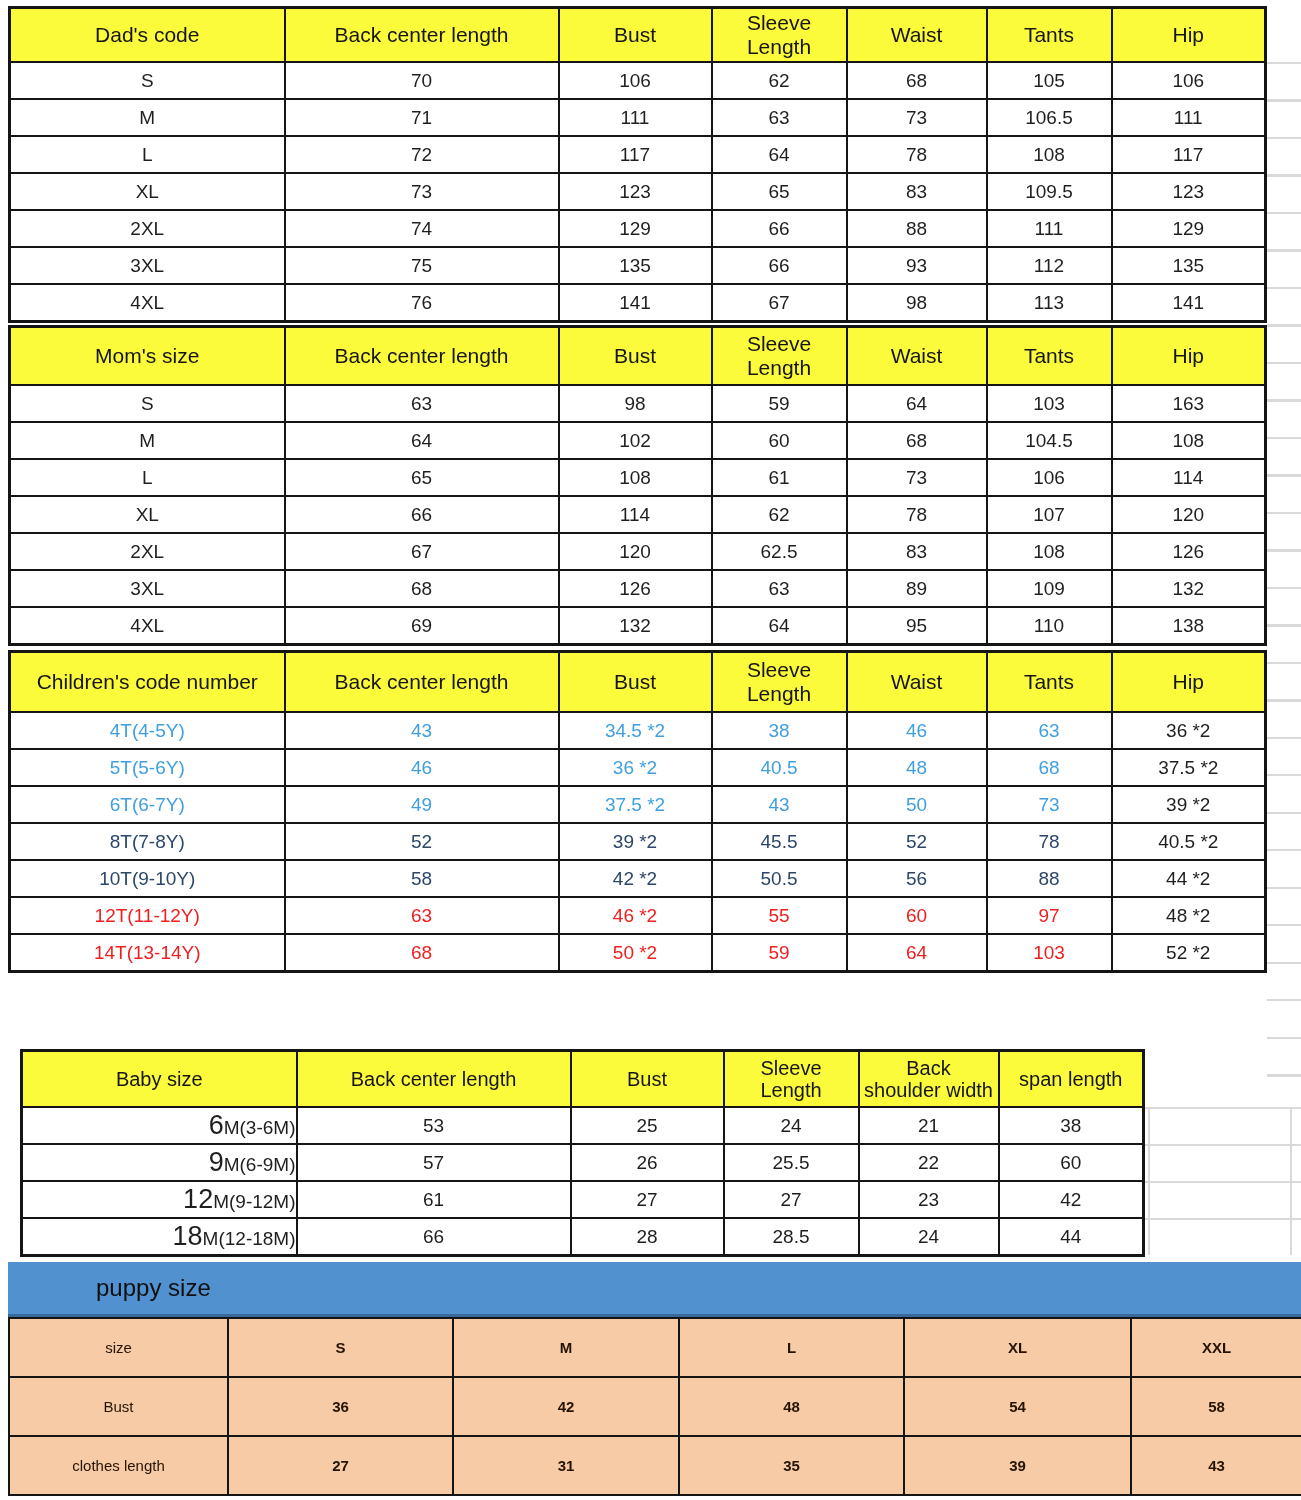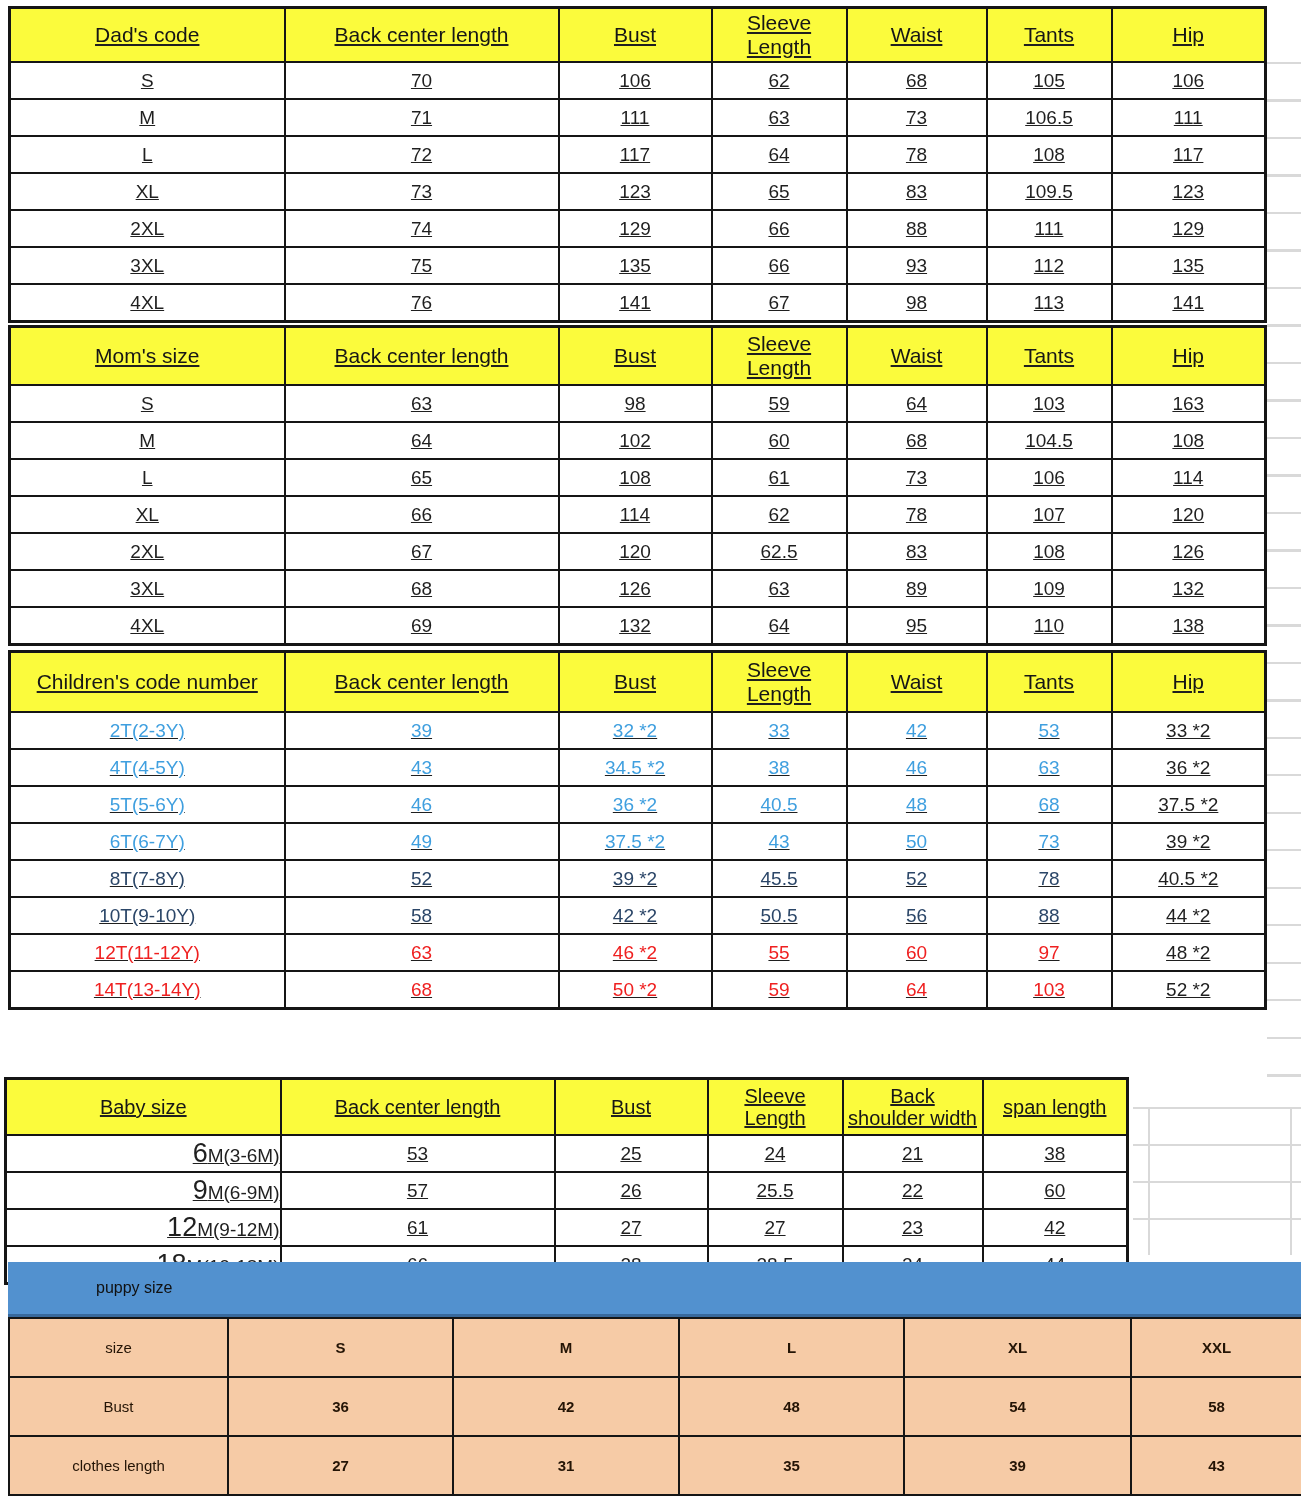--- a/index.html
+++ b/index.html
@@ -3,35 +3,35 @@
 <meta charset="utf-8">
 <style>
   html,body{margin:0;padding:0;background:#ffffff;}
   .sheet{
     position:relative;width:1301px;height:1500px;background:#ffffff;
     font-family:"Liberation Sans",sans-serif;overflow:hidden;color:#1f1f1f;
   }
   
   .size-table{
     position:absolute;border-collapse:collapse;table-layout:fixed;
-    background:#ffffff;border:3px solid #151515;color:#1f1f1f;text-decoration:underline;
+    background:#ffffff;border:3px solid #151515;color:#1f1f1f;
   }
   .size-table th,.size-table td{
     border:2px solid #151515;text-align:center;vertical-align:middle;padding:0;
   }
   .size-table th{
     background:#fbfb3c;font-weight:normal;font-size:21px;height:52px;line-height:1.12;color:#161616;
   }
   .size-table td{font-size:19px;height:35px;color:inherit;}
   .t-dad{left:8px;top:6px;width:1256px;}
   .t-mom{left:8px;top:325px;width:1256px;}
   .t-mom th{height:56px;}
   .t-children{left:8px;top:650px;width:1256px;}
   .t-children th{height:58px;}
-  .t-baby{left:4px;top:1049px;width:1122px;margin-top:28px;}
+  .t-baby{left:20px;top:1049px;width:1122px;}
   .t-baby th{height:54px;font-size:20px;}
   .t-baby td:first-child{text-align:right;padding-left:3px;}
   .big-num{font-size:27px;line-height:1;}
   
   tr.c-lb{color:#3f9fdf;}
   tr.c-nv{color:#2b4668;}
   tr.c-rd{color:#ef2020;}
   td.c-bk{color:#1f1f1f;}
   
   .right-grid-strip{
@@ -47,21 +47,21 @@
   }
   .baby-right-area::after{
     content:"";position:absolute;right:9px;top:0;width:2px;height:100%;background:#d9d9d9;
   }
   
   .puppy-bar{
     position:absolute;left:8px;top:1262px;width:1293px;height:55px;
     background:#5291cf;border-bottom:3px solid #38699c;box-sizing:border-box;
     display:flex;align-items:center;
   }
-  .puppy-bar span{font-size:16px;color:#101010;padding-left:88px;}
+  .puppy-bar span{font-size:24px;color:#101010;padding-left:88px;}
   .puppy-table{
     position:absolute;left:8px;top:1317px;width:1293px;
     border-collapse:collapse;table-layout:fixed;
     background:#f6cba6;border:2px solid #151515;
   }
   .puppy-table td{
     border:2px solid #151515;height:57px;text-align:center;
     vertical-align:middle;font-size:15px;color:#241405;padding:0;
   }
   .puppy-table td:not(:first-child){font-weight:bold;}
@@ -266,29 +266,20 @@
           <th>Back center length</th>
           <th>Bust</th>
           <th>Sleeve<br>Length</th>
           <th>Waist</th>
           <th>Tants</th>
           <th>Hip</th>
         </tr>
       </thead>
     <tbody>
         <tr class="c-lb">
-          <td>2T(2-3Y)</td>
-          <td>39</td>
-          <td>32 *2</td>
-          <td>33</td>
-          <td>42</td>
-          <td>53</td>
-          <td class="c-bk">33 *2</td>
-        </tr>
-        <tr class="c-lb">
           <td>4T(4-5Y)</td>
           <td>43</td>
           <td>34.5 *2</td>
           <td>38</td>
           <td>46</td>
           <td>63</td>
           <td class="c-bk">36 *2</td>
         </tr>
         <tr class="c-lb">
           <td>5T(5-6Y)</td>

